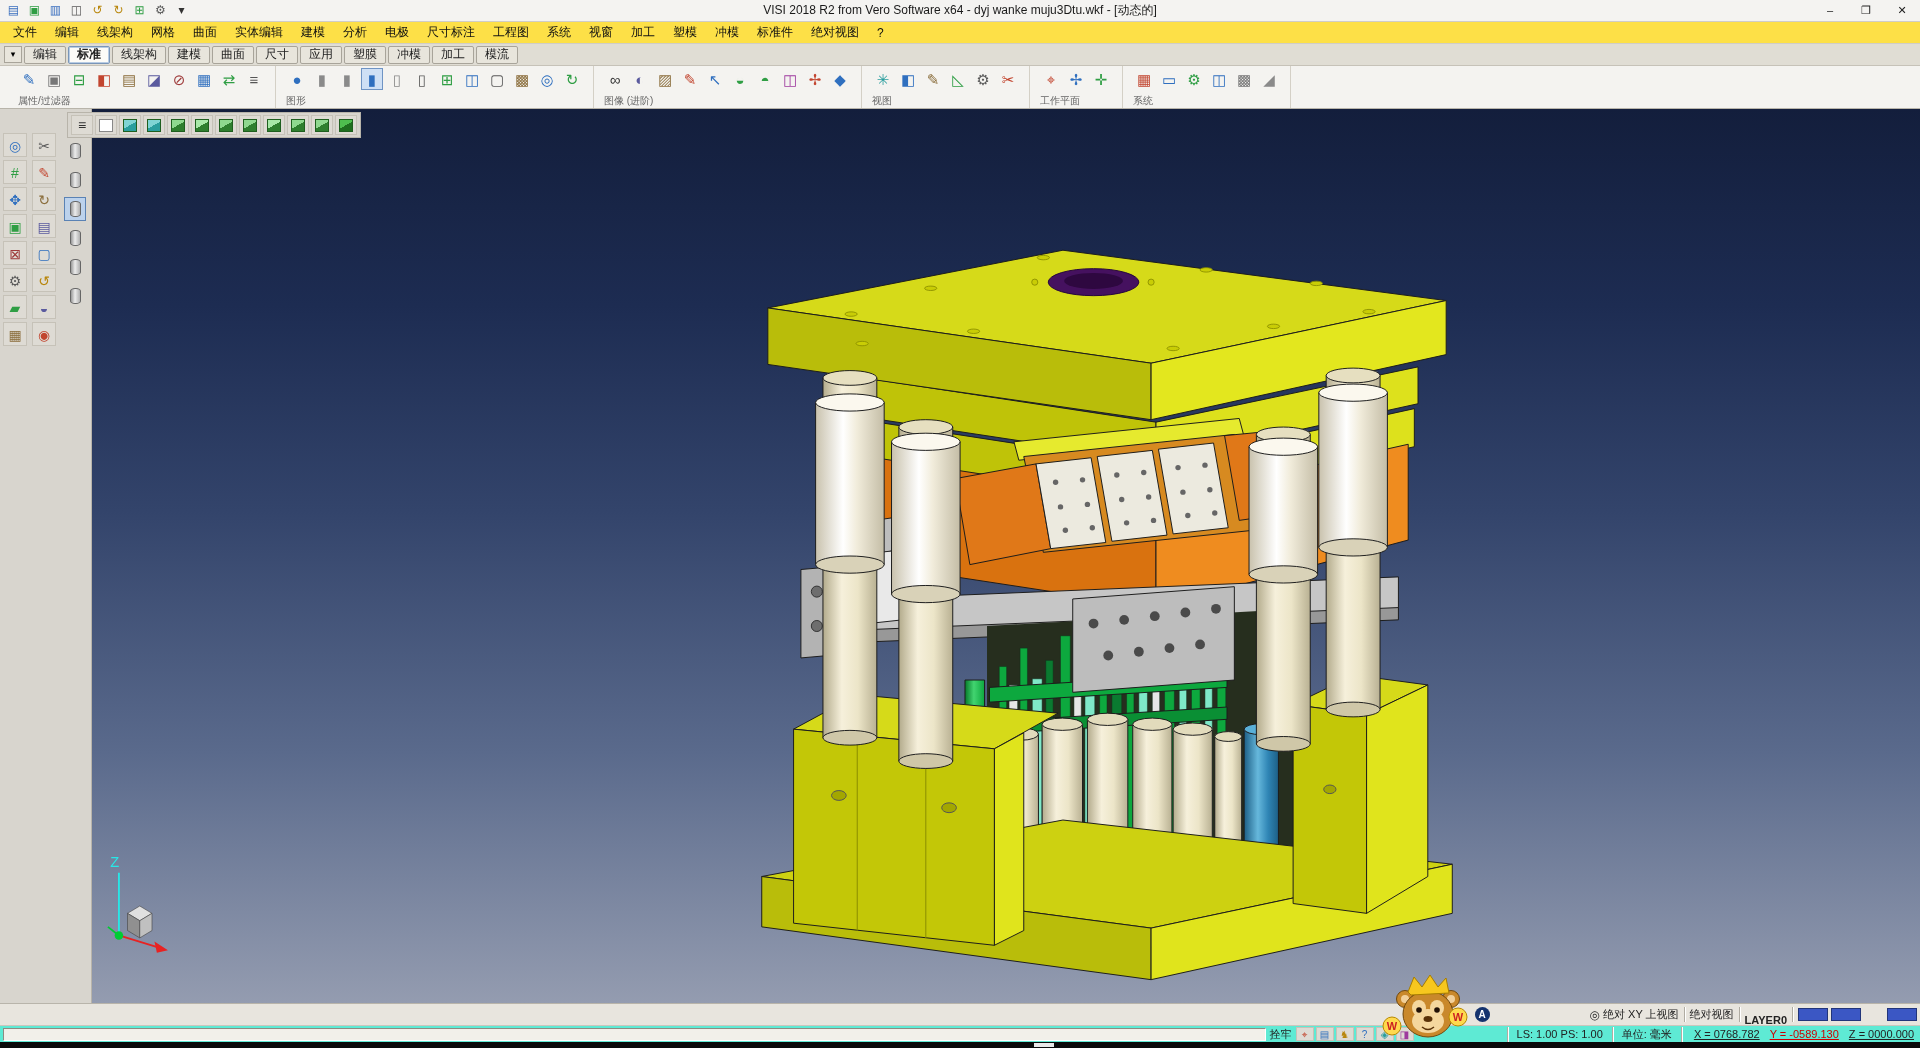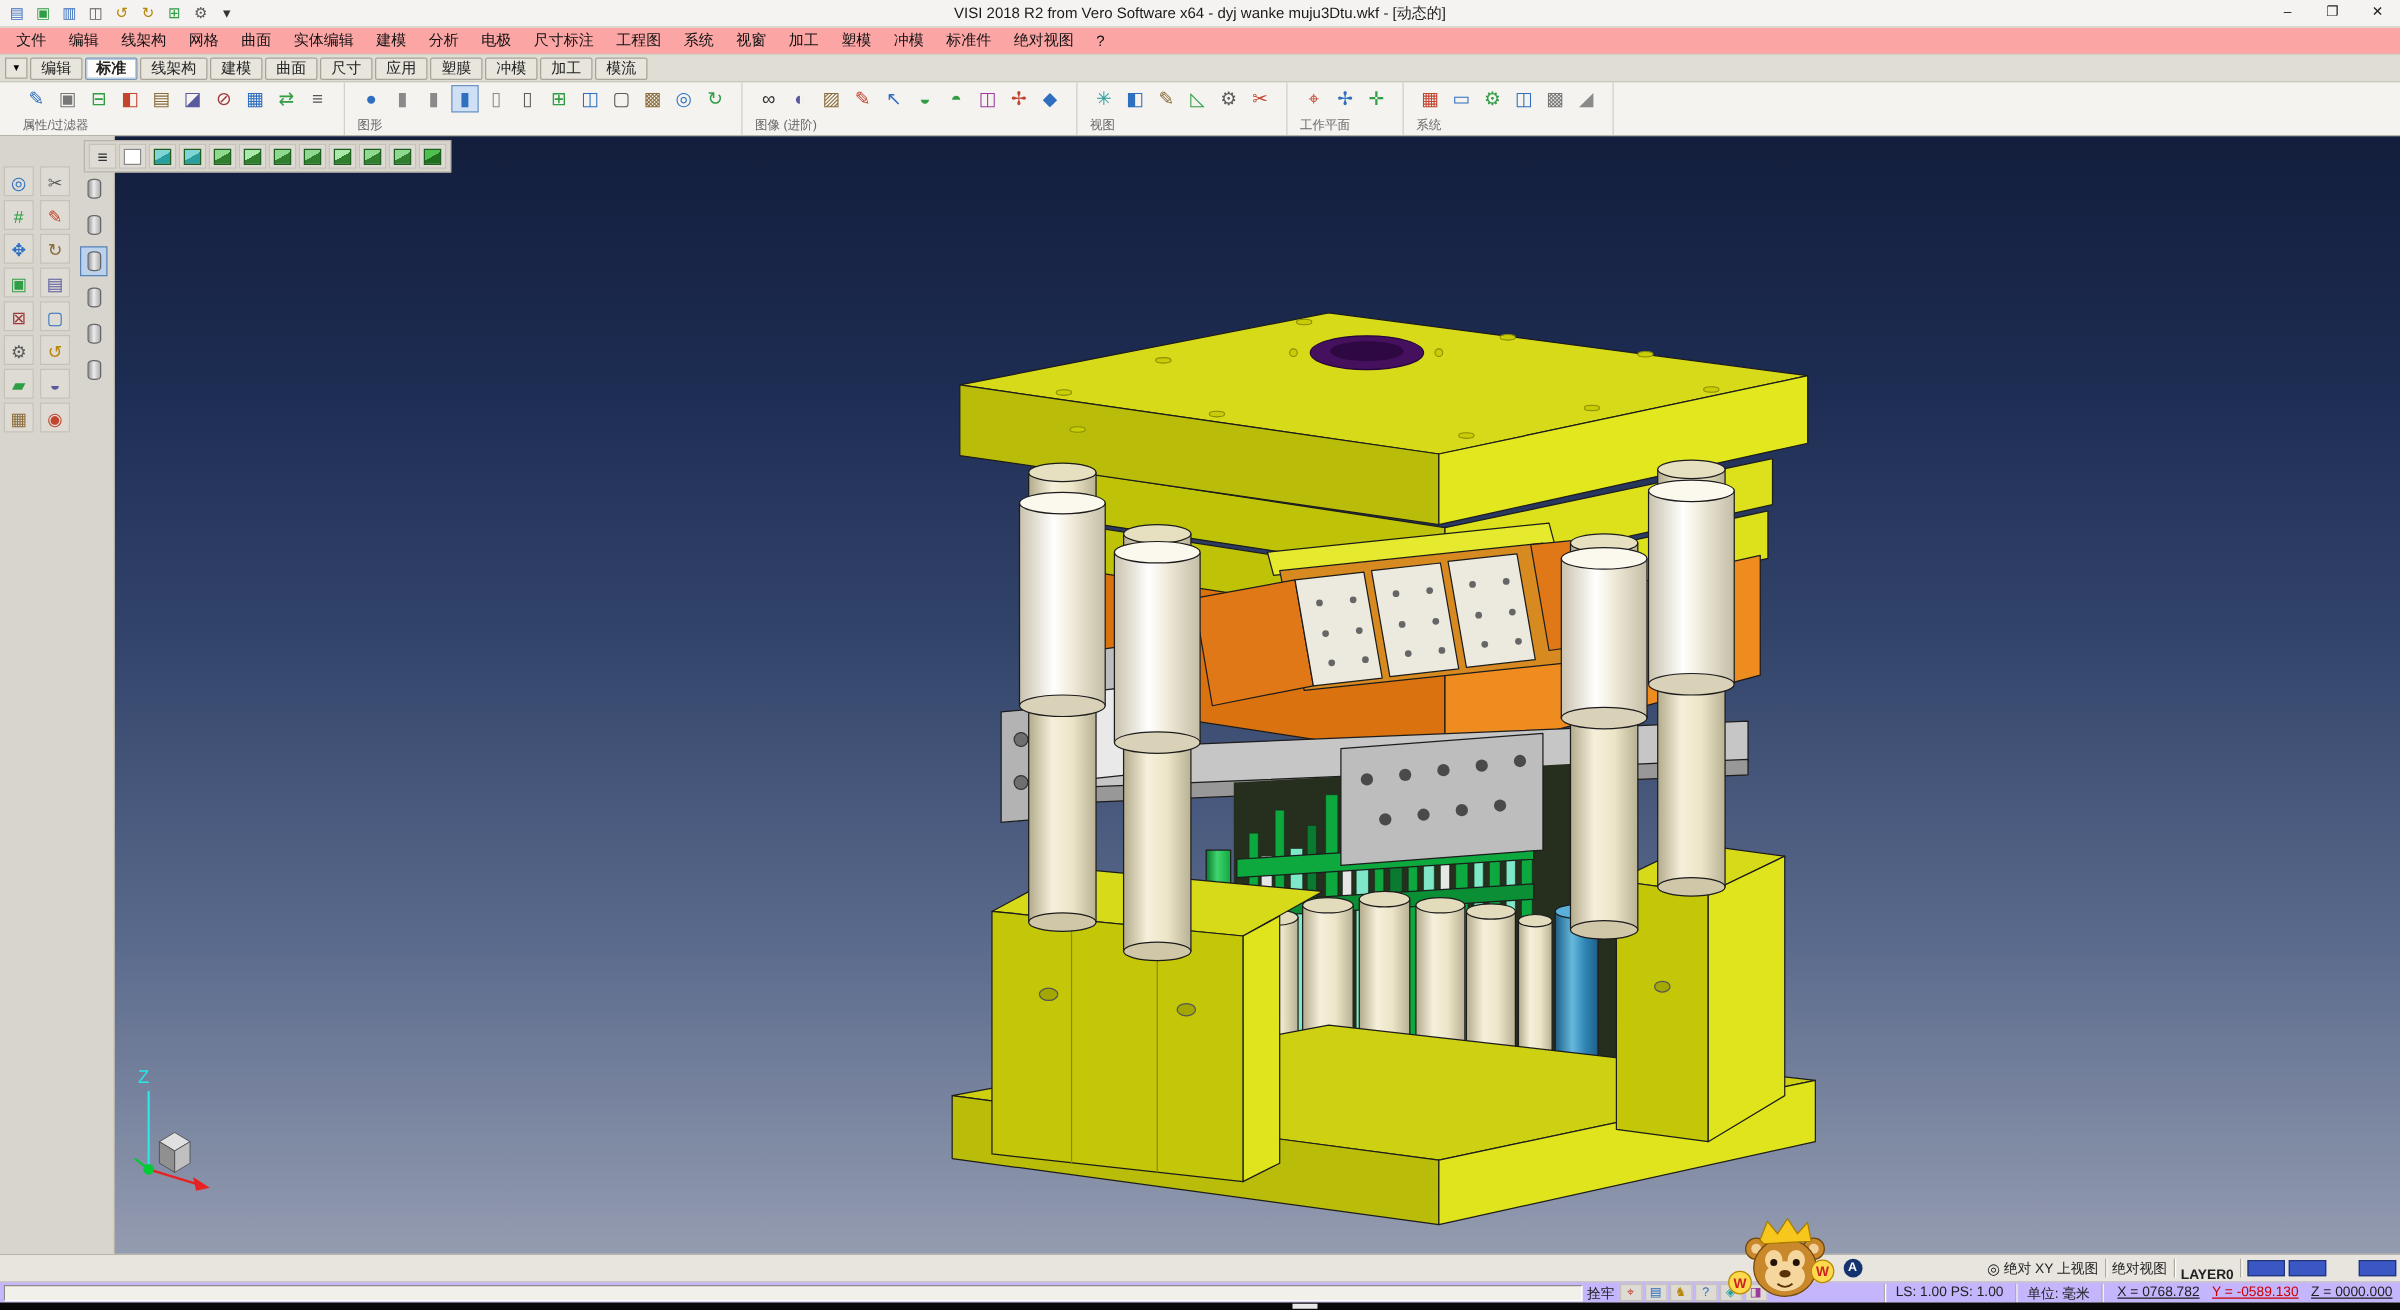--- a/index.html
+++ b/index.html
@@ -9,21 +9,21 @@
   
   #titlebar { height:22px; background:#f4f3f1; border-bottom:1px solid #d0cdc6;
               display:flex; align-items:center; position:relative; }
   #quick-icons { display:flex; gap:2px; padding-left:4px; z-index:2; }
   .qicon { width:19px; height:17px; font-size:12px; line-height:17px; text-align:center; cursor:default; }
   #title-text { position:absolute; left:0; right:0; text-align:center; font-size:12px; color:#1a1a1a; }
   #window-controls { margin-left:auto; display:flex; z-index:2; }
   .wbtn { width:36px; height:21px; font-size:11px; line-height:21px; text-align:center; color:#222; }
 
   
-  #menubar { height:22px; background:#fca5a5; border-bottom:1px solid #d0cdc6;
+  #menubar { height:22px; background:#fde047; border-bottom:1px solid #d0cdc6;
              display:flex; align-items:center; padding-left:4px;text-align:right; }
   .menu-item { font-size:12px; padding:0 9px; color:#111; white-space:nowrap; }
 
   
   #tabrow { height:22px; background:#e0ddd4; border-bottom:1px solid #c6c2b8;
             display:flex; align-items:center; gap:2px; padding-left:4px; }
   #tab-overflow { width:18px; height:17px; font-size:9px; line-height:15px; text-align:center;
                   border:1px solid #a8a49a; background:#e8e5dc; }
   .tab { height:18px; padding:0 8px; font-size:12px; border:1px solid #a8a49a; background:#e8e5dc;
          color:#222; display:flex; align-items:center; border-radius:2px; font-family:inherit; }
@@ -67,21 +67,21 @@
              display:flex; align-items:center; justify-content:flex-end; font-size:11px; color:#222; padding-right:3px; }
   .sb-sep { width:1px; height:15px; background:#b0aca2; margin:0 5px; box-shadow:1px 0 0 #fff; }
   #assist-badge { width:15px; height:15px; border-radius:50%; background:#15336e; color:#fff;
                   font-size:10px; line-height:15px; text-align:center; font-weight:bold; }
   #mascot-spacer { width:100px; }
   .layer-name { font-weight:bold; font-size:11px;margin-top:11px; }
   .swatch { width:30px; height:13px; border:1px solid #22357a; }
   .swatch.far { margin-left:26px; }
   .s1-glyph { font-size:12px; margin-right:3px; }
 
-  #status2 { height:17px; background:#c4b5fd; border-top:1px solid #cbc7be;
+  #status2 { height:17px; background:#5eead4; border-top:1px solid #cbc7be;
              display:flex; align-items:center; font-size:11px; color:#222; padding:0 3px; gap:4px; }
   #prompt-field { flex:1; height:13px; background:#f2f0ea; border:1px solid;
                   border-color:#8f8b82 #ffffff #ffffff #8f8b82; font-size:10px; font-family:inherit; }
   #status-icons { display:flex; gap:2px; }
   .sicon { width:18px; height:14px; font-size:10px; line-height:13px; text-align:center;
            border:1px solid #c6c2b8; background:#dedbd4; }
   .gap80 { width:80px; height:11px; }
   #coord-y { color:#cc0000; }
   .coord { white-space:nowrap; padding:0 3px;text-decoration:underline; }
 

